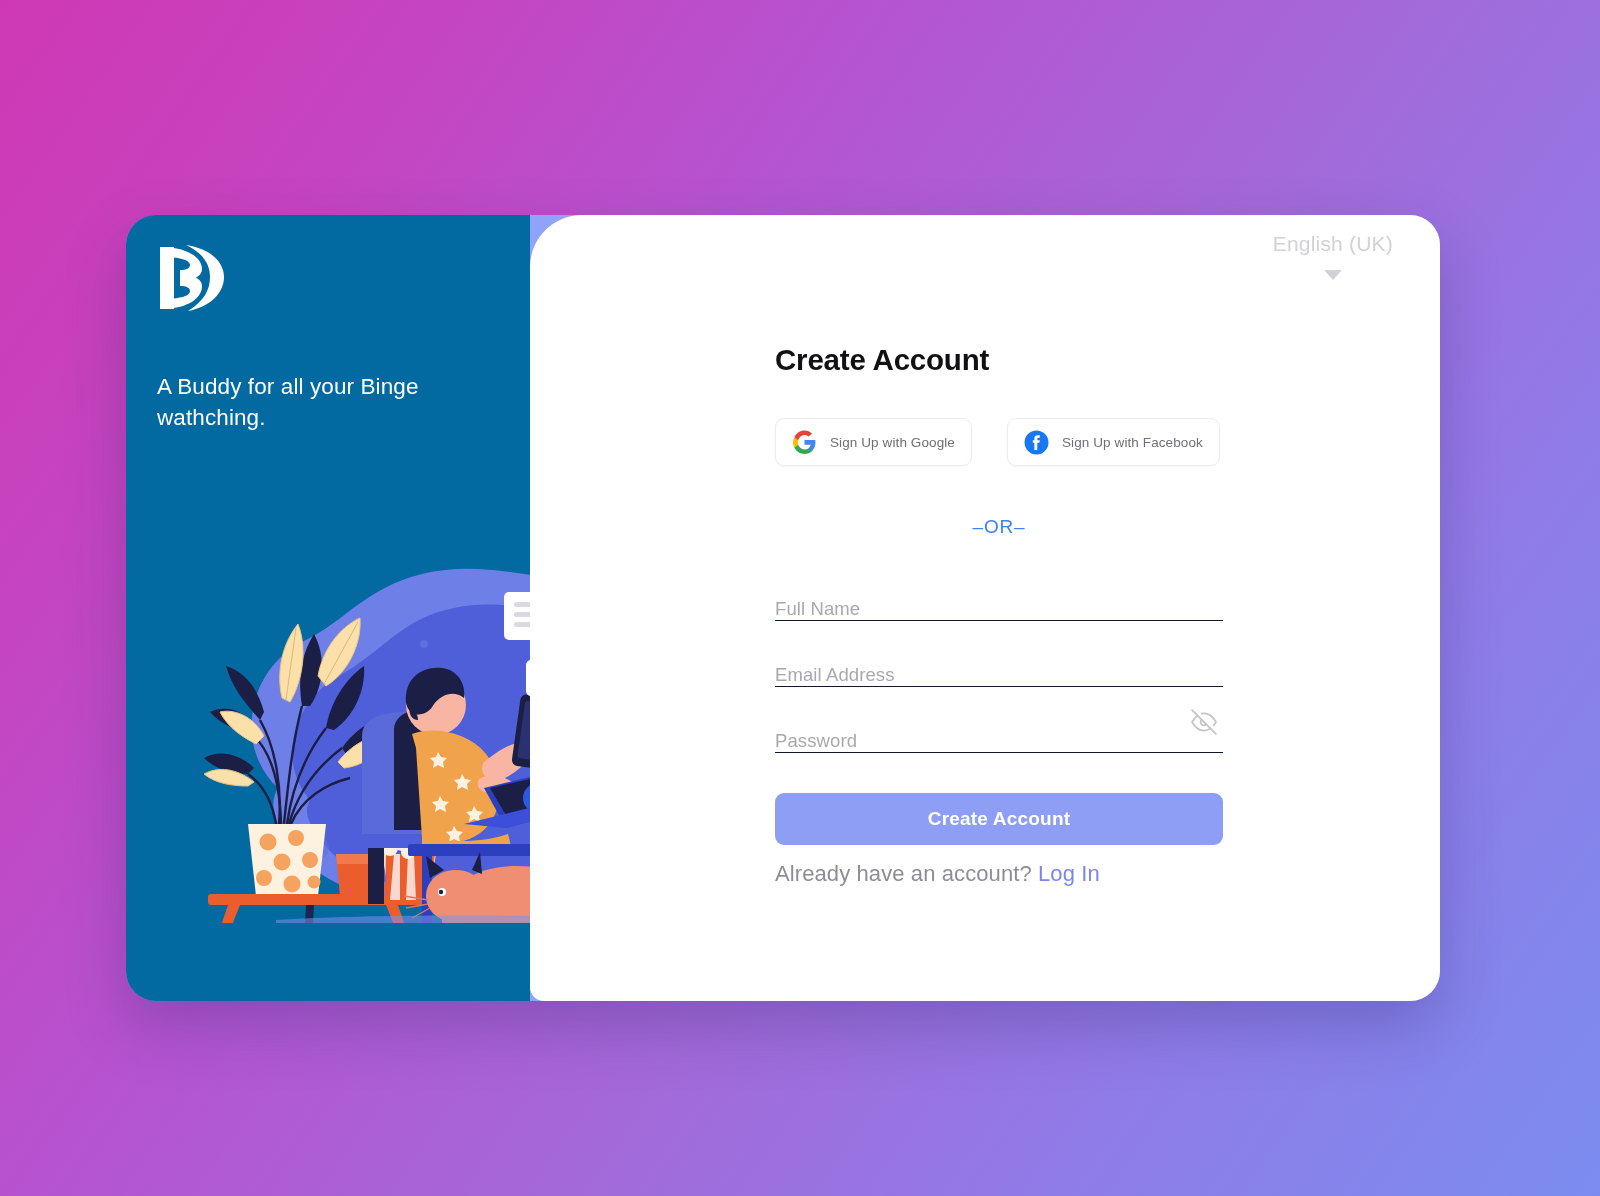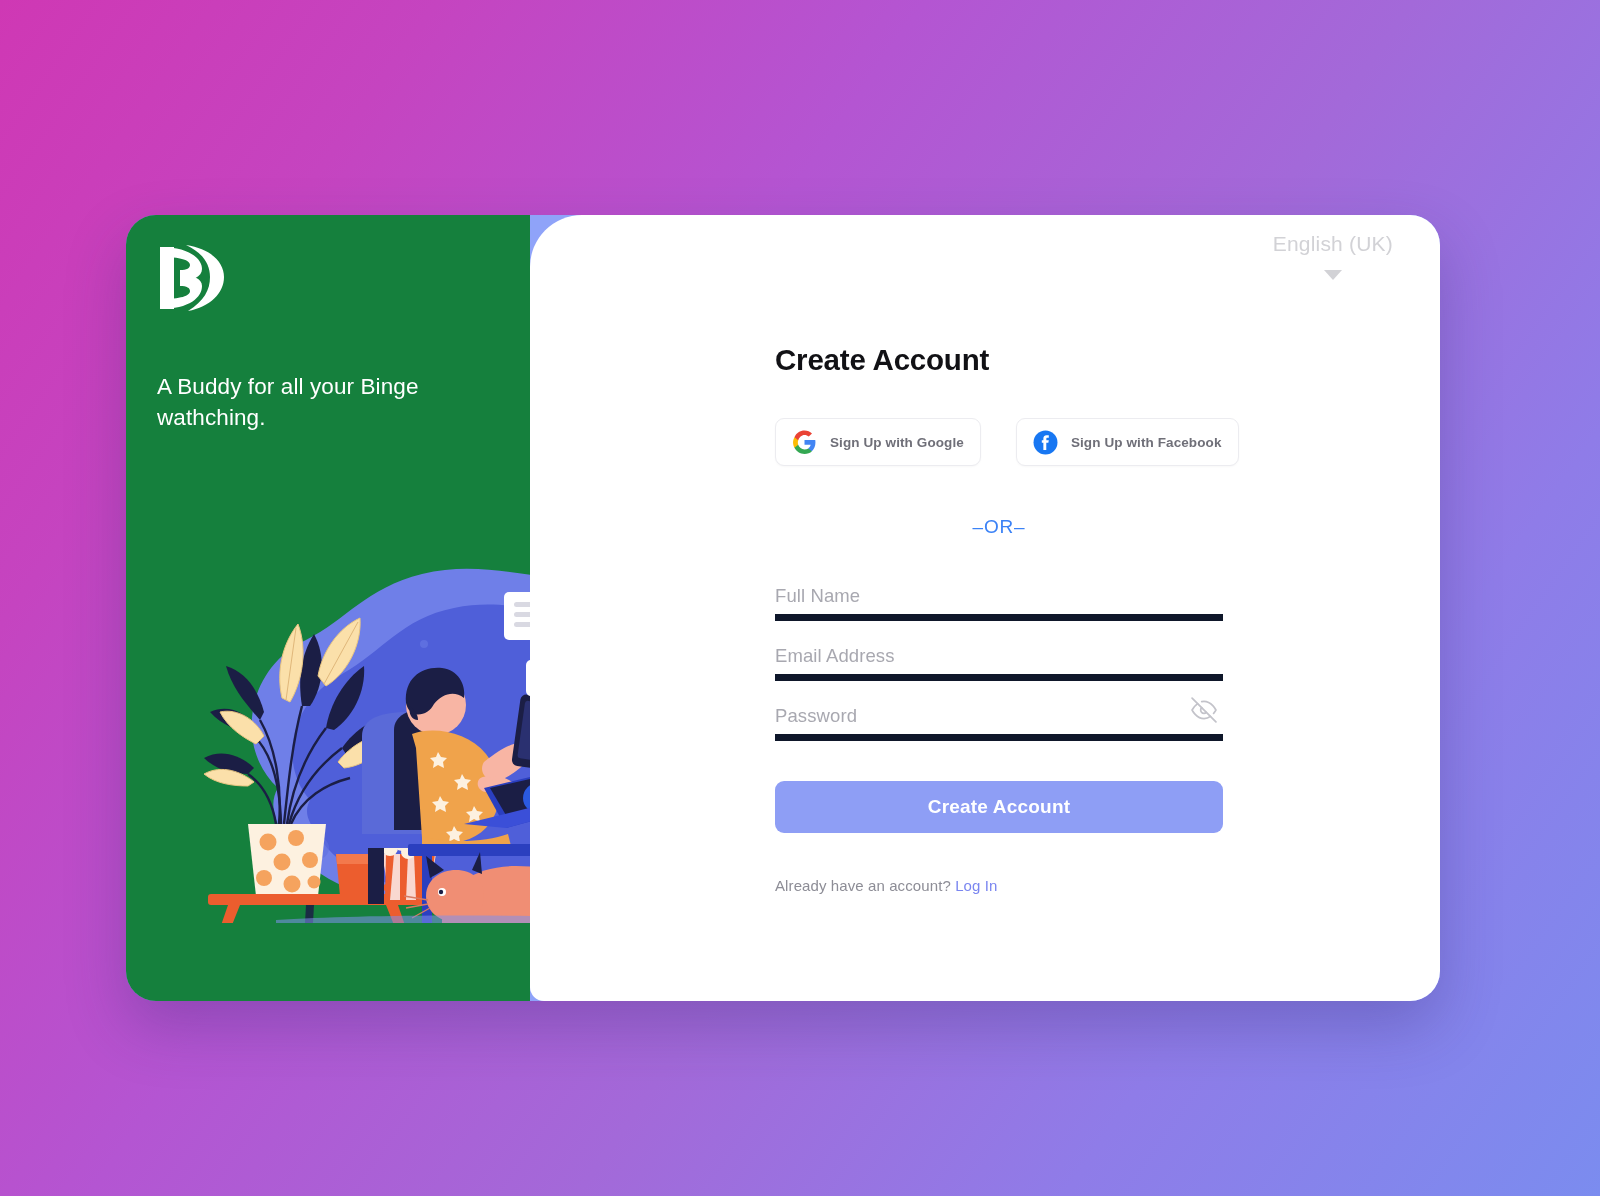--- a/index.html
+++ b/index.html
@@ -34,21 +34,21 @@
     box-shadow: 0 26px 60px rgba(45, 40, 110, 0.28);
     display: flex;
     overflow: hidden;
   }
 
   
   .left-panel {
     position: relative;
     width: 404px;
     flex: 0 0 404px;
-    background: #15803d;
+    background: #0369a1;
     overflow: hidden;
   }
 
   .brand-logo {
     position: absolute;
     left: 30px;
     top: 28px;
     width: 68px;
     height: 70px;
   }
@@ -137,40 +137,39 @@
     border-radius: 9px;
     background: #fff;
     cursor: pointer;
     box-shadow: 0 1px 2px rgba(0,0,0,0.03);
   }
   .social-label {
     font-size: 13.5px;
     color: #6f6f78;
     white-space: nowrap;
     letter-spacing: 0.1px;
-    font-weight: bold;
   }
 
   .or-divider {
     text-align: center;
     margin-top: 50px;
     color: #3b82f6;
     font-size: 19px;
     letter-spacing: 0.8px;
   }
 
   .fields { margin-top: 39px; }
 
   .field {
     position: relative;
-    border-bottom: 7px solid #0f172a;
+    border-bottom: 1px solid #0f172a;
     height: 44px;
-    margin-bottom: 16px;
+    margin-bottom: 22px;
     display: flex;
-    align-items: center;
+    align-items: flex-end;
   }
   .field input {
     border: 0;
     outline: 0;
     width: 100%;
     font-family: "Liberation Sans", sans-serif;
     font-size: 18.5px;
     color: #41414b;
     background: transparent;
     padding: 0;
@@ -200,22 +199,22 @@
     border-radius: 9px;
     color: #ffffff;
     font-family: "Liberation Sans", sans-serif;
     font-size: 19px;
     font-weight: bold;
     letter-spacing: 0.2px;
     cursor: pointer;
   }
 
   .login-row {
-    margin-top: 44px;
-    font-size: 15px;
+    margin-top: 16px;
+    font-size: 22px;
     color: #8d8d96;
     letter-spacing: 0.1px;
   }
   .login-link {
     color: #7a86f0;
     text-decoration: none;
     cursor: pointer;
   }
 </style>
 </head>

